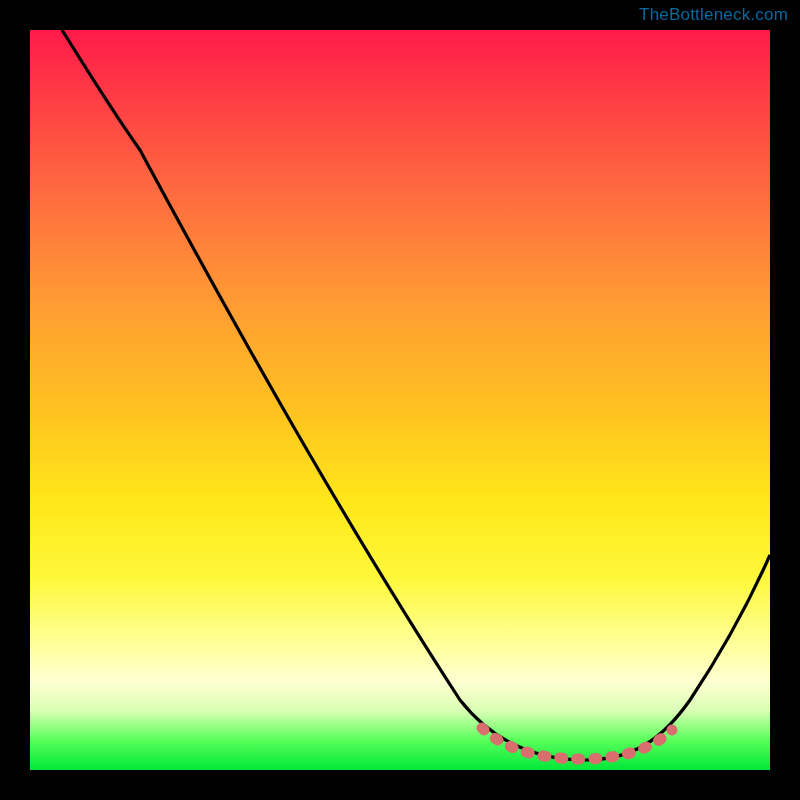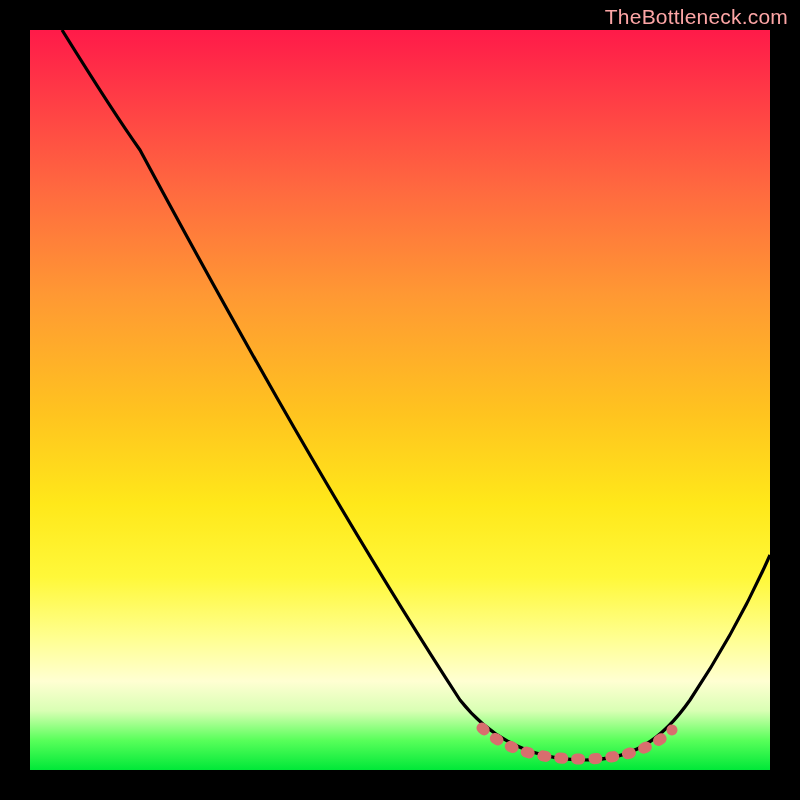--- a/index.html
+++ b/index.html
@@ -45,22 +45,22 @@
     position: absolute;
     left: 0;
     top: 0;
     width: 740px;
     height: 740px;
   }
   .watermark {
     position: absolute;
     top: 5px;
     right: 12px;
-    color: #fca5a5;
-    font-size: 21px;
+    color: #0369a1;
+    font-size: 17px;
     font-weight: 500;
     letter-spacing: 0.2px;
     user-select: none;
   }
 </style>
 </head>
 <body>
 
 <div class="frame">
 

